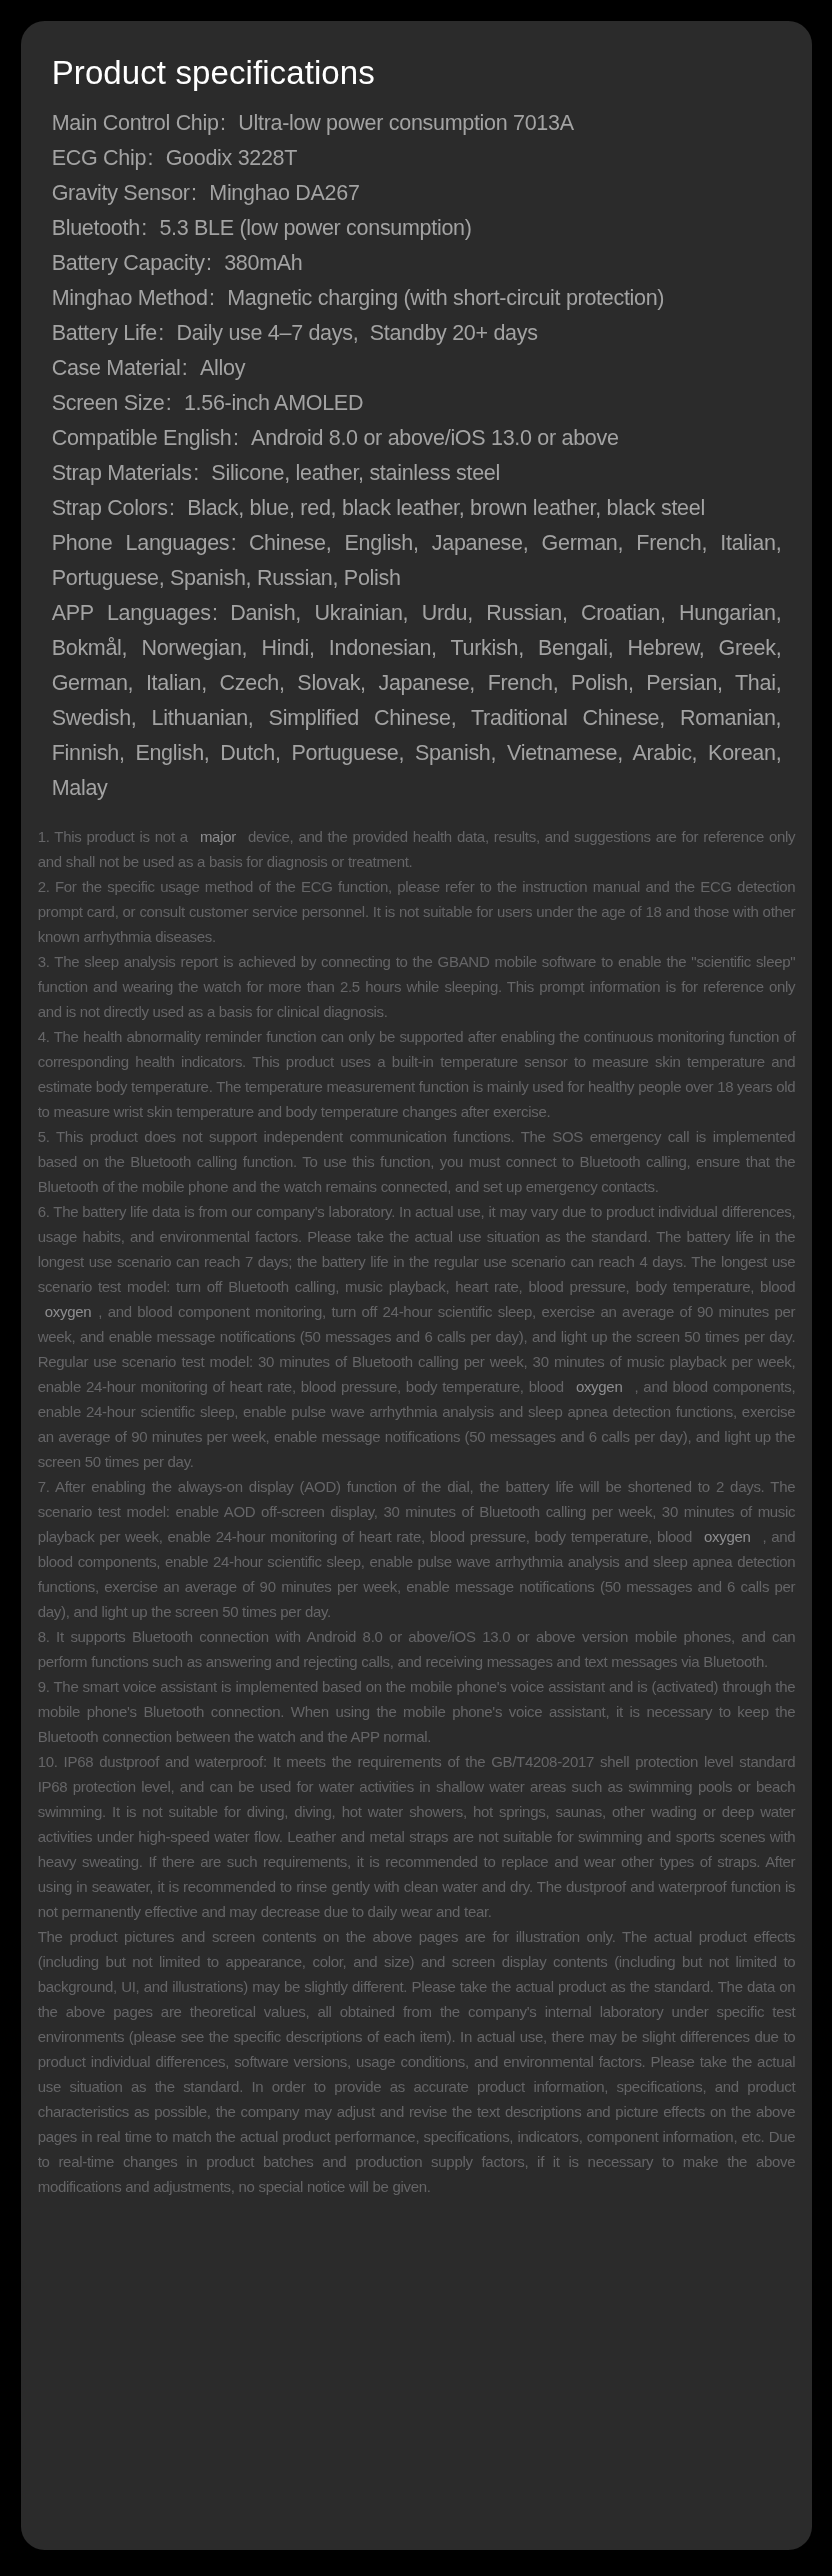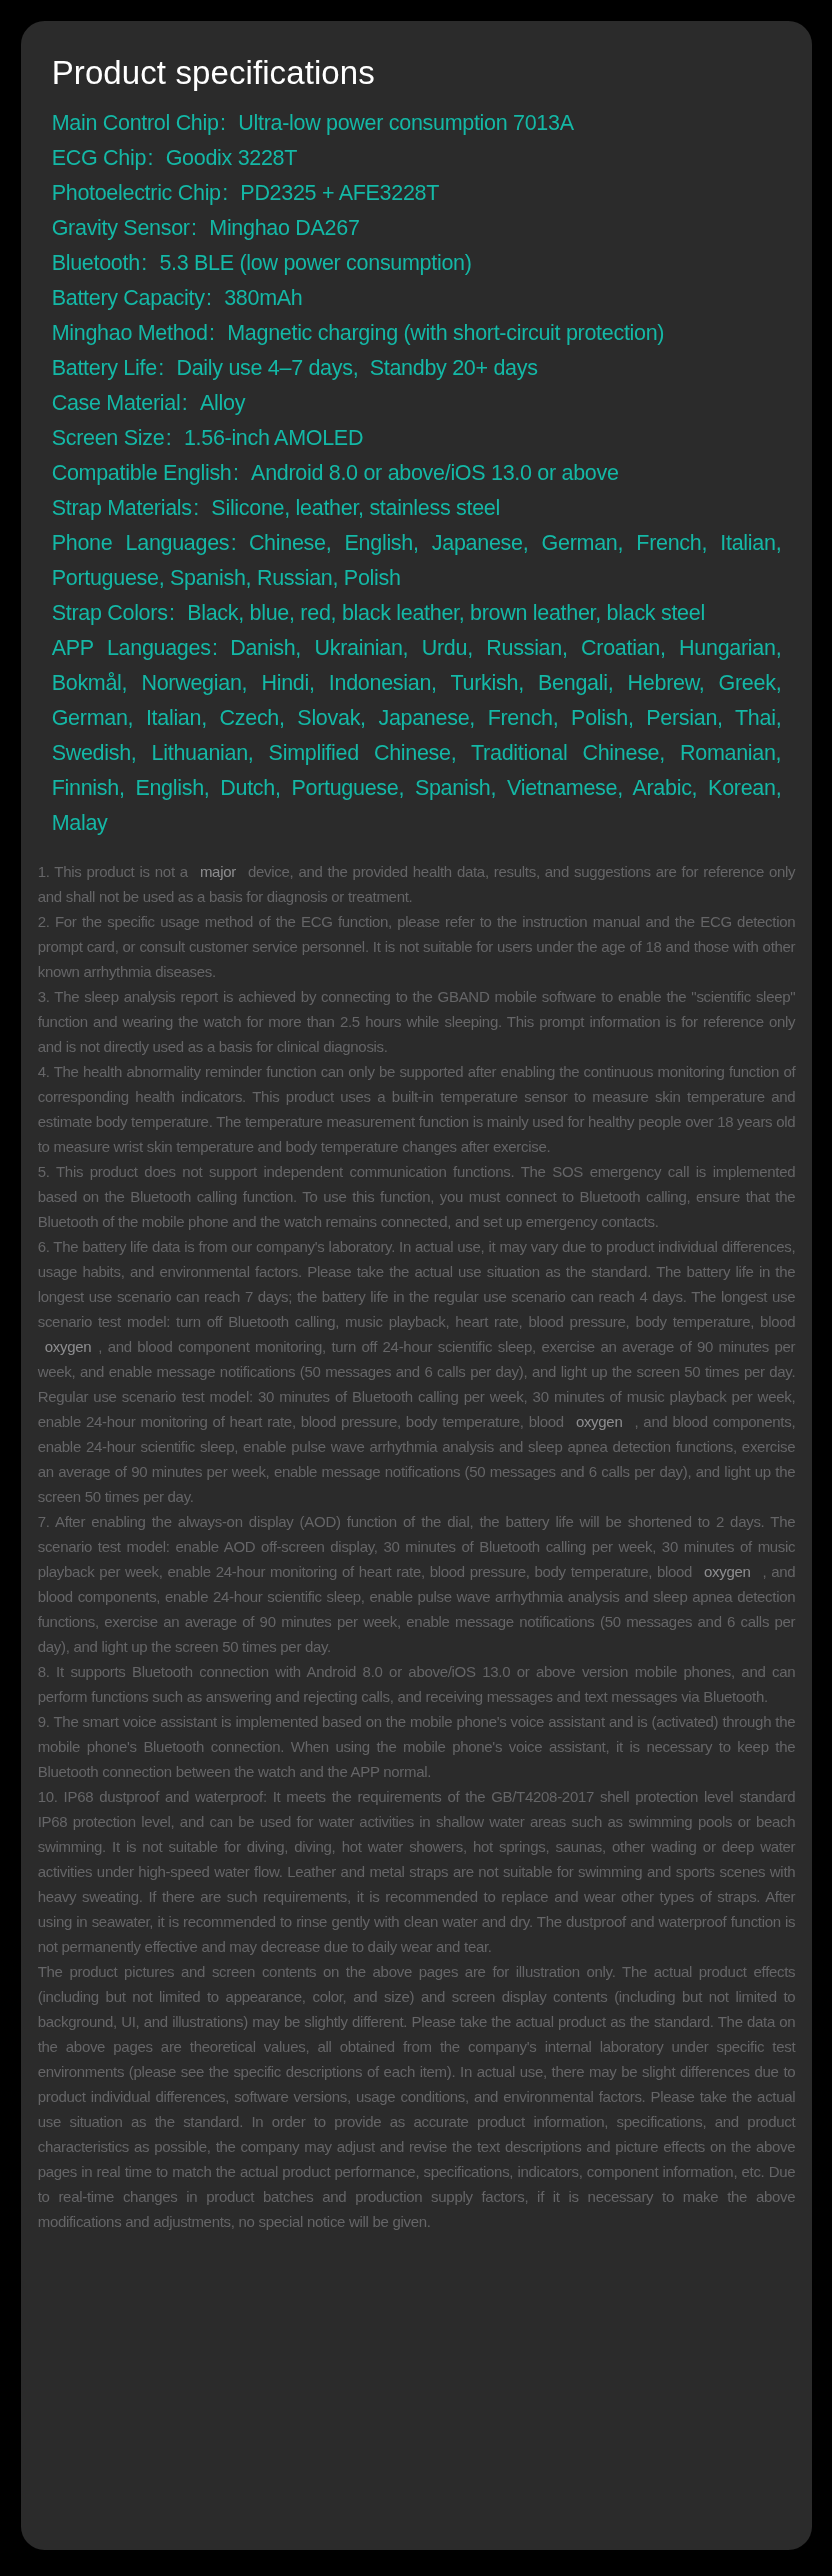--- a/index.html
+++ b/index.html
@@ -28,21 +28,21 @@
     color: #ffffff;
     letter-spacing: 0.1px;
   }
   .spec-list {
     list-style: none;
     margin: 0 14px;
     padding: 0;
     font-size: 21.5px;
     line-height: 35px;
     letter-spacing: -0.3px;
-    color: #14b8a6;
+    color: #a3a3a3;
     text-align: justify;
   }
   .spec-row { margin: 0; padding: 0; }
   .spec-colon { margin: 0 12.5px 0 1.4px; }
   .spec-value { white-space: pre-wrap; }
   .disclaimer-section {
     margin: 18px 0 0 0;
     font-size: 15px;
     line-height: 25px;
     letter-spacing: -0.3px;
@@ -60,32 +60,31 @@
 </style>
 </head>
 <body>
 
 <div class="spec-card">
   <h1 class="page-title">Product specifications</h1>
 
   <ul class="spec-list">
     <li class="spec-row"><span class="spec-label">Main Control Chip</span><span class="spec-colon">:</span><span class="spec-value">Ultra-low power consumption 7013A</span></li>
     <li class="spec-row"><span class="spec-label">ECG Chip</span><span class="spec-colon">:</span><span class="spec-value">Goodix 3228T</span></li>
-    <li class="spec-row"><span class="spec-label">Photoelectric Chip</span><span class="spec-colon">:</span><span class="spec-value">PD2325 + AFE3228T</span></li>
     <li class="spec-row"><span class="spec-label">Gravity Sensor</span><span class="spec-colon">:</span><span class="spec-value">Minghao DA267</span></li>
     <li class="spec-row"><span class="spec-label">Bluetooth</span><span class="spec-colon">:</span><span class="spec-value">5.3 BLE (low power consumption)</span></li>
     <li class="spec-row"><span class="spec-label">Battery Capacity</span><span class="spec-colon">:</span><span class="spec-value">380mAh</span></li>
     <li class="spec-row"><span class="spec-label">Minghao Method</span><span class="spec-colon">:</span><span class="spec-value">Magnetic charging (with short-circuit protection)</span></li>
     <li class="spec-row"><span class="spec-label">Battery Life</span><span class="spec-colon">:</span><span class="spec-value">Daily use 4–7 days,  Standby 20+ days</span></li>
     <li class="spec-row"><span class="spec-label">Case Material</span><span class="spec-colon">:</span><span class="spec-value">Alloy</span></li>
     <li class="spec-row"><span class="spec-label">Screen Size</span><span class="spec-colon">:</span><span class="spec-value">1.56-inch AMOLED</span></li>
     <li class="spec-row"><span class="spec-label">Compatible English</span><span class="spec-colon">:</span><span class="spec-value">Android 8.0 or above/iOS 13.0 or above</span></li>
     <li class="spec-row"><span class="spec-label">Strap Materials</span><span class="spec-colon">:</span><span class="spec-value">Silicone, leather, stainless steel</span></li>
+    <li class="spec-row"><span class="spec-label">Strap Colors</span><span class="spec-colon">:</span><span class="spec-value">Black, blue, red, black leather, brown leather, black steel</span></li>
     <li class="spec-row"><span class="spec-label">Phone Languages</span><span class="spec-colon">:</span><span class="spec-value">Chinese, English, Japanese, German, French, Italian, Portuguese, Spanish, Russian, Polish</span></li>
-    <li class="spec-row"><span class="spec-label">Strap Colors</span><span class="spec-colon">:</span><span class="spec-value">Black, blue, red, black leather, brown leather, black steel</span></li>
     <li class="spec-row"><span class="spec-label">APP Languages</span><span class="spec-colon">:</span><span class="spec-value">Danish, Ukrainian, Urdu, Russian, Croatian, Hungarian, Bokmål, Norwegian, Hindi, Indonesian, Turkish, Bengali, Hebrew, Greek, German, Italian, Czech, Slovak, Japanese, French, Polish, Persian, Thai, Swedish, Lithuanian, Simplified Chinese, Traditional Chinese, Romanian, Finnish, English, Dutch, Portuguese, Spanish, Vietnamese, Arabic, Korean, Malay</span></li>
   </ul>
 
   <div class="disclaimer-section">
     <p><span>1. This product is not a </span><span class="hl">major</span><span> device, and the provided health data, results, and suggestions are for reference only and shall not be used as a basis for diagnosis or treatment.</span></p>
     <p><span>2. For the specific usage method of the ECG function, please refer to the instruction manual and the ECG detection prompt card, or consult customer service personnel. It is not suitable for users under the age of 18 and those with other known arrhythmia diseases.</span></p>
     <p><span>3. The sleep analysis report is achieved by connecting to the GBAND mobile software to enable the "scientific sleep" function and wearing the watch for more than 2.5 hours while sleeping. This prompt information is for reference only and is not directly used as a basis for clinical diagnosis.</span></p>
     <p><span>4. The health abnormality reminder function can only be supported after enabling the continuous monitoring function of corresponding health indicators. This product uses a built-in temperature sensor to measure skin temperature and estimate body temperature. The temperature measurement function is mainly used for healthy people over 18 years old to measure wrist skin temperature and body temperature changes after exercise.</span></p>
     <p><span>5. This product does not support independent communication functions. The SOS emergency call is implemented based on the Bluetooth calling function. To use this function, you must connect to Bluetooth calling, ensure that the Bluetooth of the mobile phone and the watch remains connected, and set up emergency contacts.</span></p>
     <p><span>6. The battery life data is from our company's laboratory. In actual use, it may vary due to product individual differences, usage habits, and environmental factors. Please take the actual use situation as the standard. The battery life in the longest use scenario can reach 7 days; the battery life in the regular use scenario can reach 4 days. The longest use scenario test model: turn off Bluetooth calling, music playback, heart rate, blood pressure, body temperature, blood </span><span class="hl">oxygen</span><span>, and blood component monitoring, turn off 24-hour scientific sleep, exercise an average of 90 minutes per week, and enable message notifications (50 messages and 6 calls per day), and light up the screen 50 times per day. Regular use scenario test model: 30 minutes of Bluetooth calling per week, 30 minutes of music playback per week, enable 24-hour monitoring of heart rate, blood pressure, body temperature, blood </span><span class="hl">oxygen</span><span> , and blood components, enable 24-hour scientific sleep, enable pulse wave arrhythmia analysis and sleep apnea detection functions, exercise an average of 90 minutes per week, enable message notifications (50 messages and 6 calls per day), and light up the screen 50 times per day.</span></p>

